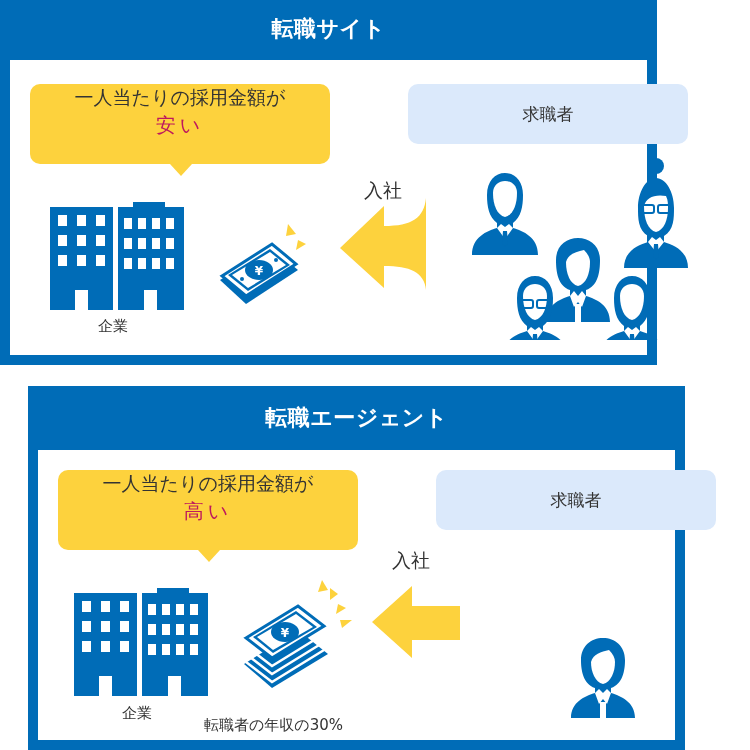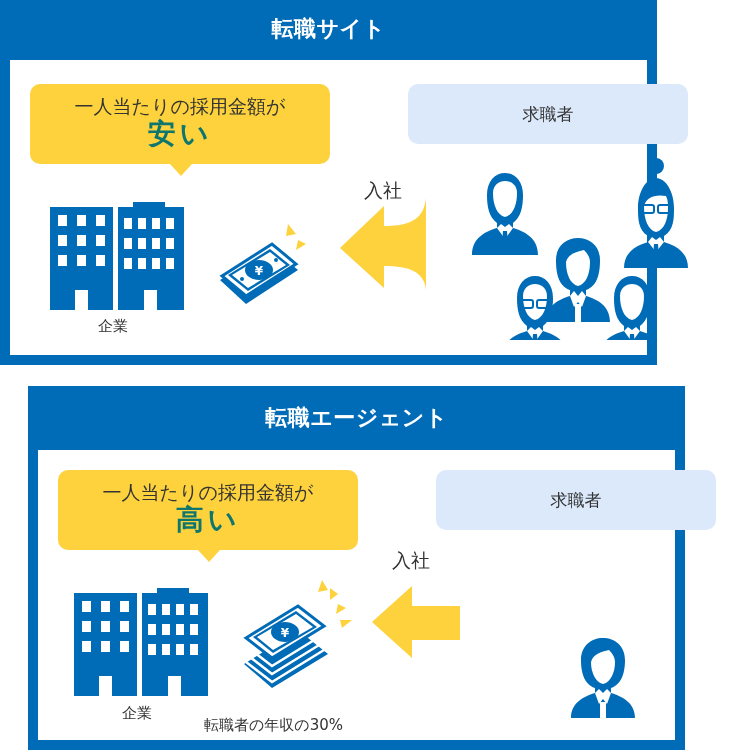--- a/index.html
+++ b/index.html
@@ -10,22 +10,22 @@
   .panel-1 { top: 0; height: 365px; }
   .panel-2 { top: 386px; height: 364px; margin-left: 28px; }
   .panel-title { position: absolute; left: 0; right: 0; top: 0; height: 60px; line-height: 58px; text-align: center; color: #ffffff; font-size: 22px; font-weight: bold; letter-spacing: 0.5px; }
   .panel-2 .panel-title { height: 64px; line-height: 64px; }
   .panel-body { position: absolute; left: 10px; right: 10px; background: #ffffff; }
   .panel-1 .panel-body { top: 60px; height: 295px; }
   .panel-2 .panel-body { top: 64px; height: 290px; }
 
   .bubble { position: absolute; left: 20px; top: 24px; width: 300px; height: 80px; background: #fdd23d; border-radius: 10px; text-align: center; }
   .bubble::after { content: ""; position: absolute; left: 140px; bottom: -12px; border-left: 11px solid transparent; border-right: 11px solid transparent; border-top: 12px solid #fdd23d; }
-  .bubble-line1 { display: block; font-size: 19px; color: #333333; padding-top: 9px; line-height: 26px; }
-  .bubble-line2 { display: block; font-size: 28px; font-weight: bold; color: #0f766e; line-height: 30px; letter-spacing: 4px; }
+  .bubble-line1 { display: block; font-size: 19px; color: #333333; padding-top: 0; line-height: 26px; }
+  .bubble-line2 { display: block; font-size: 20px; font-weight: normal; color: #be185d; line-height: 30px; letter-spacing: 4px; }
 
   .seeker-label { position: absolute; left: 398px; top: 24px; width: 280px; height: 60px; background: #dbe9fb; border-radius: 10px; text-align: center; line-height: 60px; font-size: 17px; color: #333333; }
 
   .caption { position: absolute; font-size: 15px; color: #333333; white-space: nowrap; }
   .join-label { position: absolute; font-size: 19px; color: #333333; text-align: center; }
 
   svg { position: absolute; display: block; }
 </style>
 </head>
 <body>

